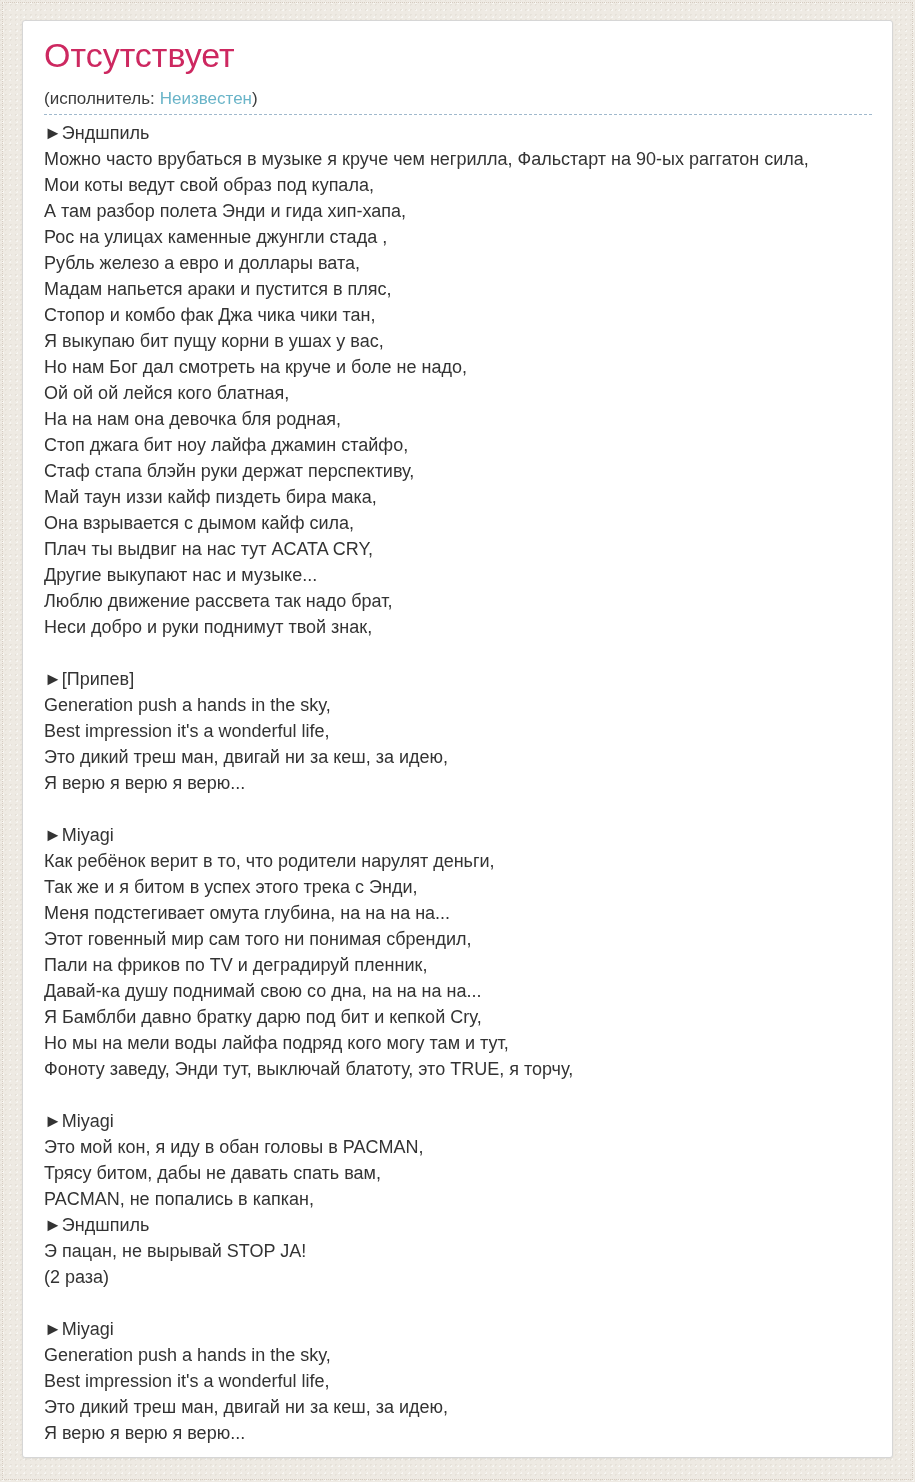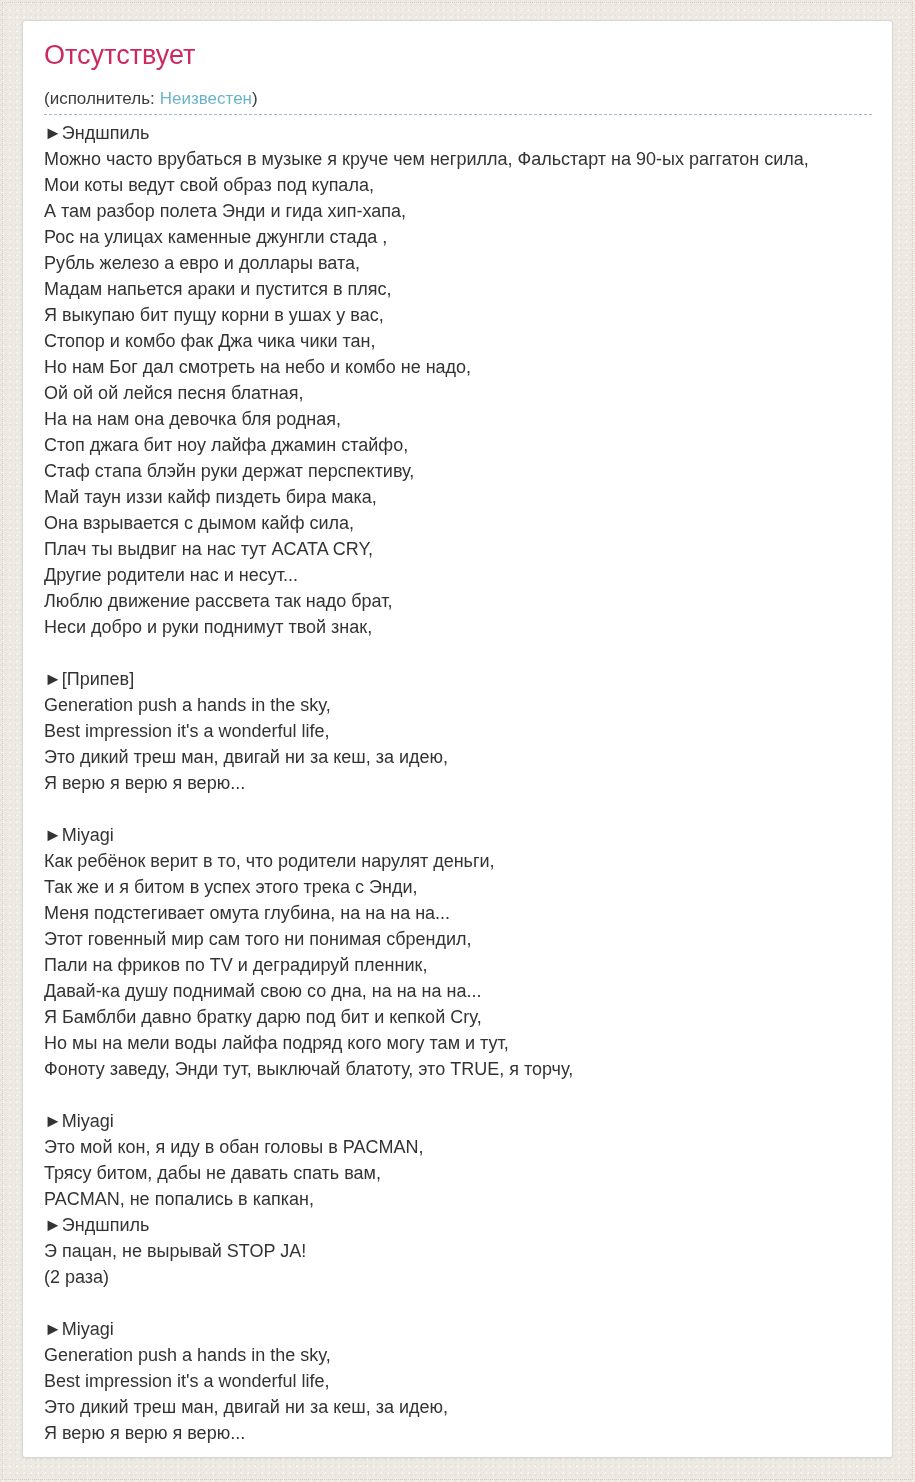--- a/index.html
+++ b/index.html
@@ -37,21 +37,21 @@
     width:871px;height:1438px;
     background:var(--card-bg);
     border:1px solid var(--card-border);
     border-radius:3px;
     box-shadow:0 1px 2px rgba(0,0,0,.07);
     padding:13px 20px 0 21px;
     overflow:visible;
   }
   h1.song-title{
     margin:4px 0 2px 0;
-    font-size:27px;
+    font-size:34px;
     line-height:34px;
     font-weight:normal;
     color:var(--accent-title);
   }
   .artist-line{
     font-size:17px;
     line-height:23px;
     color:#3b3b3b;
     padding-bottom:4px;
     border-bottom:1px dashed var(--separator);
@@ -87,31 +87,31 @@
   </div>
 
   <div class="lyrics">
       <div class="line">►Эндшпиль</div>
       <div class="line">Можно часто врубаться в музыке я круче чем негрилла, Фальстарт на 90-ых раггатон сила,</div>
       <div class="line">Мои коты ведут свой образ под купала,</div>
       <div class="line">А там разбор полета Энди и гида хип-хапа,</div>
       <div class="line">Рос на улицах каменные джунгли стада ,</div>
       <div class="line">Рубль железо а евро и доллары вата,</div>
       <div class="line">Мадам напьется араки и пустится в пляс,</div>
+      <div class="line">Стопор и комбо фак Джа чика чики тан,</div>
       <div class="line">Я выкупаю бит пущу корни в ушах у вас,</div>
-      <div class="line">Стопор и комбо фак Джа чика чики тан,</div>
-      <div class="line">Но нам Бог дал смотреть на небо и комбо не надо,</div>
-      <div class="line">Ой ой ой лейся песня блатная,</div>
+      <div class="line">Но нам Бог дал смотреть на круче и боле не надо,</div>
+      <div class="line">Ой ой ой лейся кого блатная,</div>
       <div class="line">На на нам она девочка бля родная,</div>
       <div class="line">Стоп джага бит ноу лайфа джамин стайфо,</div>
       <div class="line">Стаф стапа блэйн руки держат перспективу,</div>
       <div class="line">Май таун иззи кайф пиздеть бира мака,</div>
       <div class="line">Она взрывается с дымом кайф сила,</div>
       <div class="line">Плач ты выдвиг на нас тут ACATA CRY,</div>
-      <div class="line">Другие родители нас и несут...</div>
+      <div class="line">Другие выкупают нас и музыке...</div>
       <div class="line">Люблю движение рассвета так надо брат,</div>
       <div class="line">Неси добро и руки поднимут твой знак,</div>
       <div class="line">&nbsp;</div>
       <div class="line">►[Припев]</div>
       <div class="line">Generation push a hands in the sky,</div>
       <div class="line">Best impression it's a wonderful life,</div>
       <div class="line">Это дикий треш ман, двигай ни за кеш, за идею,</div>
       <div class="line">Я верю я верю я верю...</div>
       <div class="line">&nbsp;</div>
       <div class="line">►Miyagi</div>

